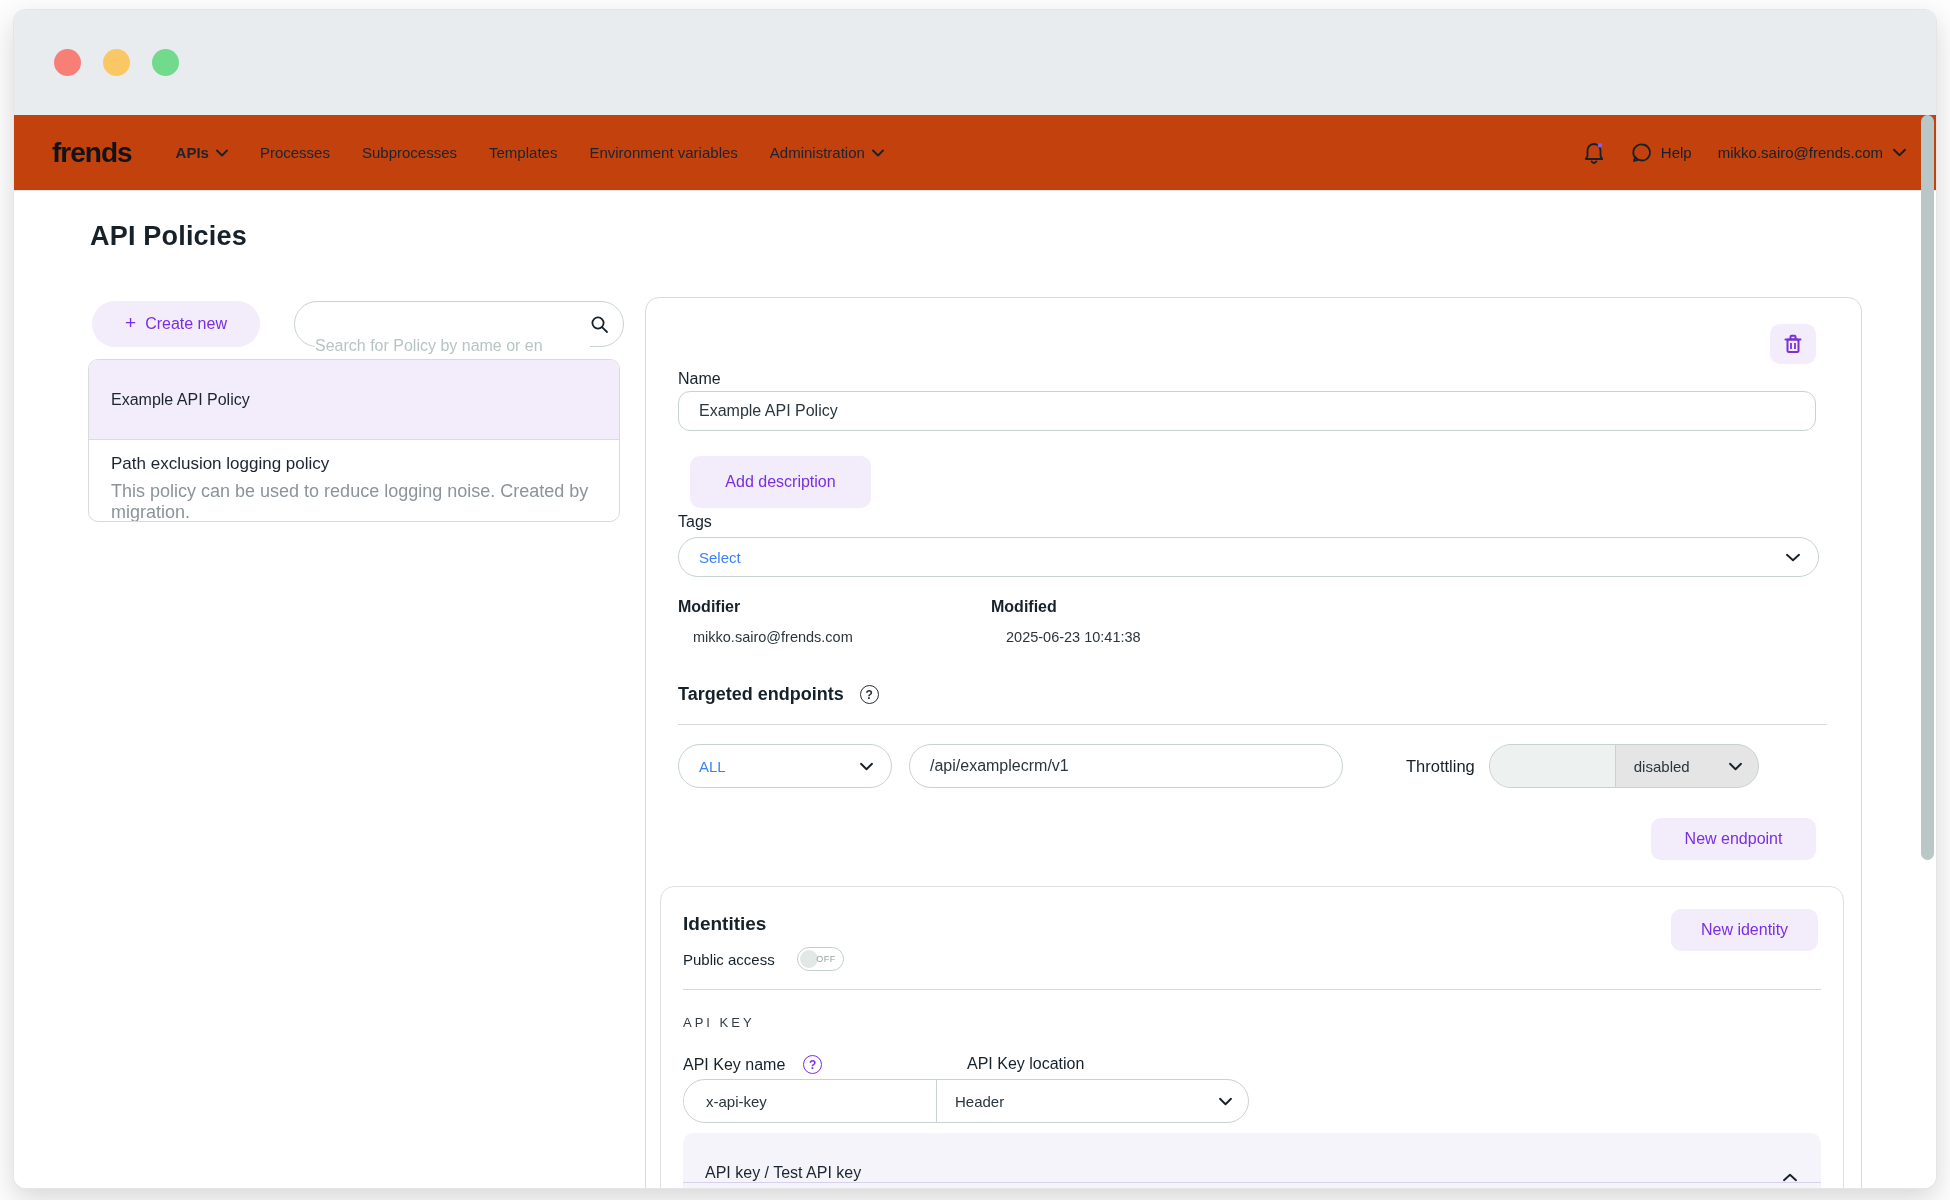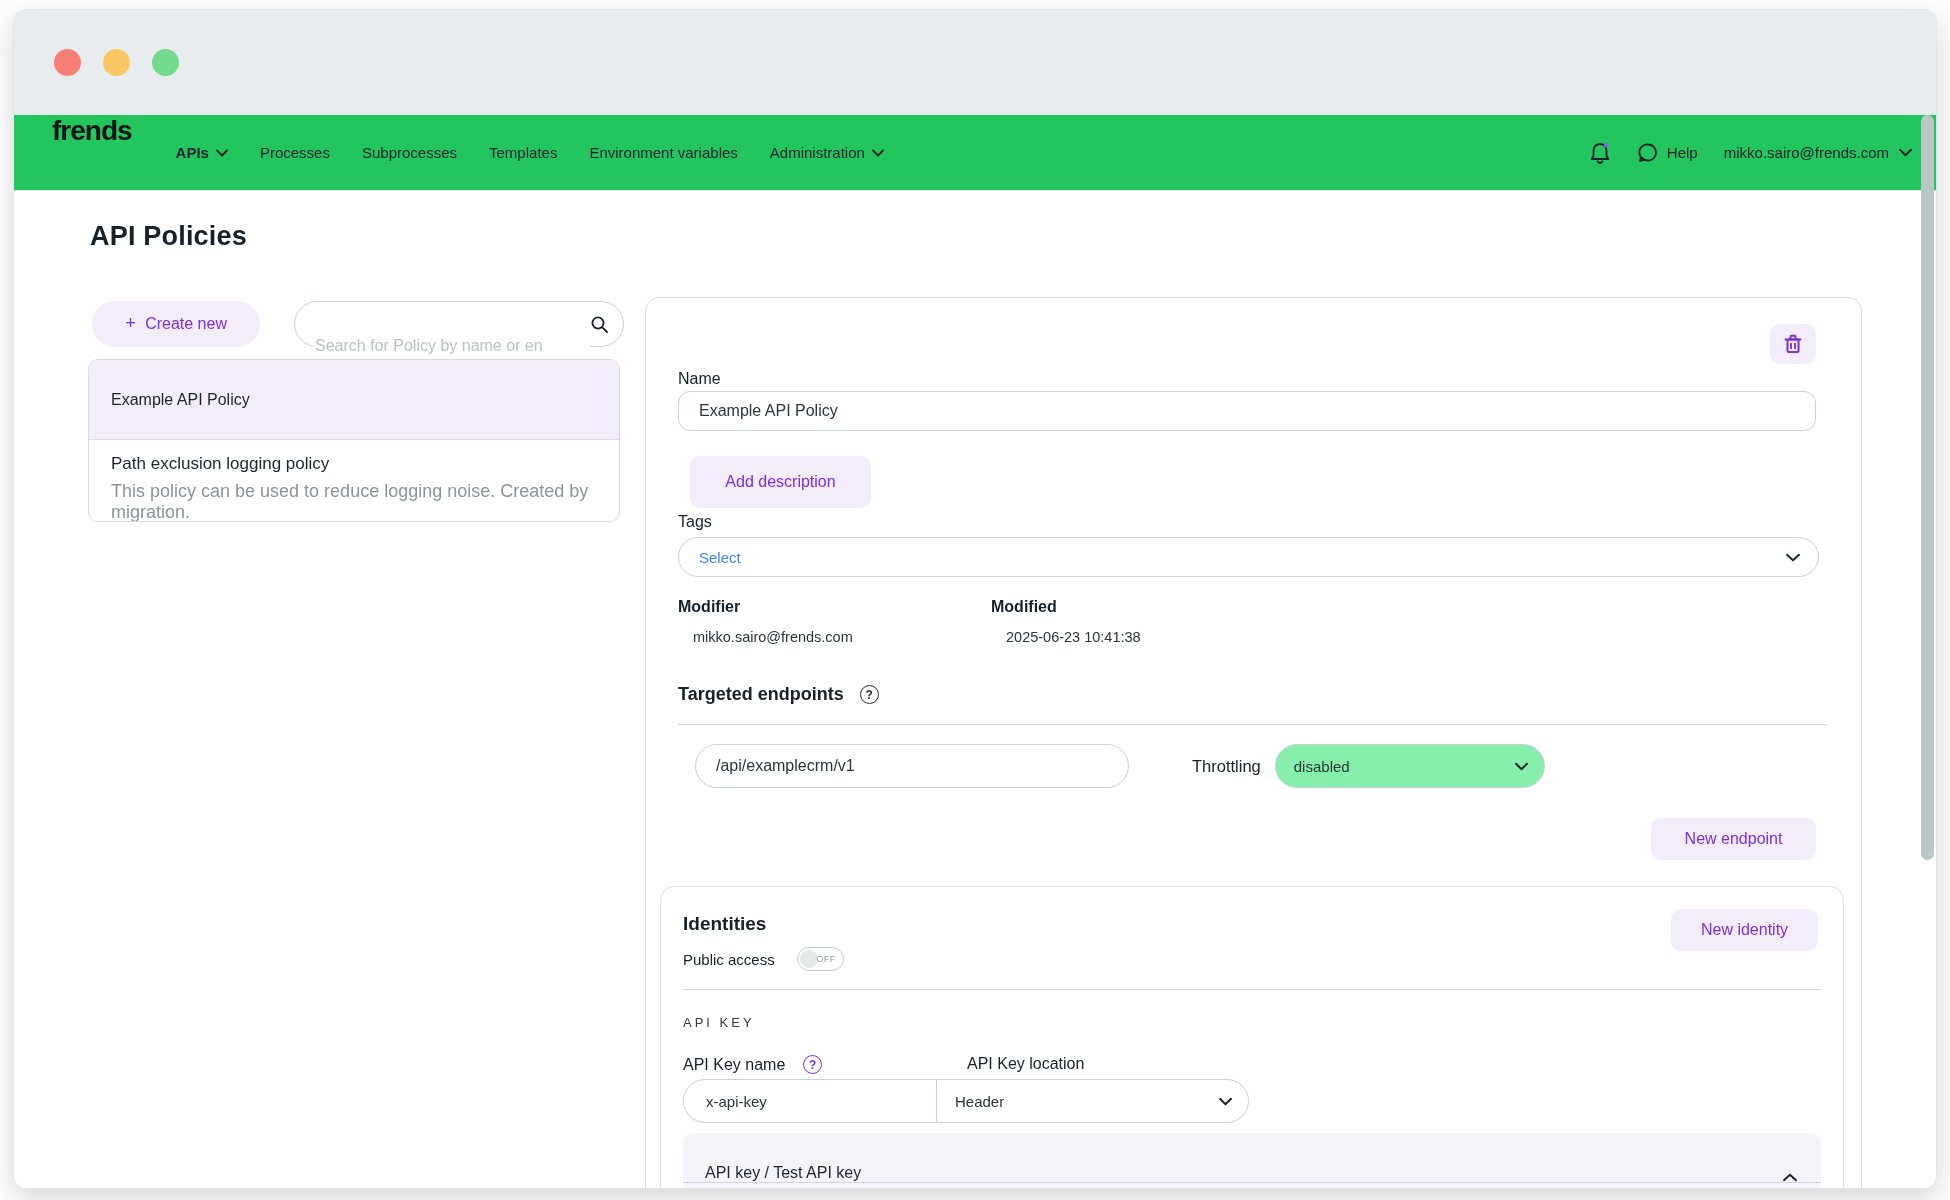--- a/index.html
+++ b/index.html
@@ -7,21 +7,21 @@
 
   .window { position:absolute; left:14px; top:10px; width:1922px; height:1178px; background:#fff;
             border-radius:12px; overflow:hidden;
             box-shadow:0 0 0 1px #e3e6e9, 0 10px 28px rgba(0,0,0,.16); }
 
   
   .titlebar { height:105px; background:#e8ecef; display:flex; align-items:center; padding-left:40px; }
   .tl-dot { width:27px; height:27px; border-radius:50%; margin-right:22px; }
 
   
-  .navbar { height:76px; background:#22c55e; border-bottom:1px solid #e4e7e9; display:flex; padding:0 24px 0 38px; }
+  .navbar { height:76px; background:#c2410c; border-bottom:1px solid #e4e7e9; display:flex; align-items:center; padding:0 30px 0 38px; }
   .logo { font-size:28px; font-weight:bold; letter-spacing:-1px; color:#101418; }
   .nav-items { display:flex; align-items:center; margin-left:44px; gap:32px; }
   .nav-item { font-size:15px; color:#1b2430; display:flex; align-items:center; gap:7px; cursor:pointer; white-space:nowrap; }
   .nav-item.bold { font-weight:bold; }
   .nav-right { margin-left:auto; display:flex; align-items:center; gap:26px; }
   .nav-help { display:flex; align-items:center; gap:8px; font-size:15px; }
   .nav-user { display:flex; align-items:center; gap:10px; font-size:15px; }
   .icon { display:inline-flex; align-items:center; justify-content:center; }
 
   
@@ -78,21 +78,21 @@
                  color:#262f36; display:inline-flex; align-items:center; justify-content:center; }
   .help-circle.purple { border-color:#7a2fe0; color:#7a2fe0; }
   .divider { position:absolute; left:32px; right:34px; top:426px; border-top:1px solid #d9d9d9; }
 
   .endpoint-row { position:absolute; left:32px; right:45px; top:446px; height:44px; display:flex; align-items:center; }
   .method-select { width:214px; height:44px; border-radius:22px; }
   .path-input { margin-left:17px; width:434px; height:44px; border-radius:22px; border:1px solid #c7d3d1;
                 font-size:16px; color:#2a353c; padding:0 20px; outline:none; font-family:inherit; }
   .throttle-label { margin-left:63px; font-size:16.5px; }
   .throttle-group { margin-left:14px; width:270px; height:44px; border:1px solid #c7d3d1; border-radius:22px;
-                    display:flex; overflow:hidden; background:#86efac;flex-direction:column; }
+                    display:flex; overflow:hidden; background:#e5e5e5; }
   .throttle-input { width:126px; background:#edf1f0; border-right:1px solid #c7d3d1; }
   .throttle-select { flex:1; display:flex; align-items:center; padding:0 16px 0 18px; font-size:15px; color:#2a353c; cursor:pointer; }
   .throttle-select .sel-text { flex:1; }
 
   .new-endpoint-btn { position:absolute; top:520px; right:45px; width:165px; height:42px; }
 
   
   .identities-card { position:absolute; left:14px; top:588px; width:1184px; height:520px;
                      border:1px solid #dde1e4; border-radius:14px; background:#fff; }
   .id-heading { position:absolute; left:22px; top:26px; font-size:19px; font-weight:600; }
@@ -264,20 +264,28 @@
         <div class="meta-value ind">2025-06-23 10:41:38</div>
       </div>
 
       <div class="abs te-heading">
         <span>Targeted endpoints</span>
         <span class="help-circle">?</span>
       </div>
       <div class="divider"></div>
 
       <div class="endpoint-row">
+        <div class="select-box method-select">
+          <span class="sel-text">ALL</span>
+          <span class="icon">
+            <svg width="13" height="9" viewBox="0 0 13 9">
+                <polyline points="1,1.8 6.5,7.2 12,1.8" fill="none" stroke="#16212a" stroke-width="1.9" stroke-linecap="round" stroke-linejoin="round"></polyline>
+              </svg>
+          </span>
+        </div>
         <input class="path-input" type="text" value="/api/examplecrm/v1" style="">
         <span class="throttle-label">Throttling</span>
         <div class="throttle-group">
           <div class="throttle-input"></div>
           <div class="throttle-select">
             <span class="sel-text">disabled</span>
             <span class="icon">
               <svg width="13" height="9" viewBox="0 0 13 9">
                   <polyline points="1,1.8 6.5,7.2 12,1.8" fill="none" stroke="#16212a" stroke-width="1.9" stroke-linecap="round" stroke-linejoin="round"></polyline>
                 </svg>

